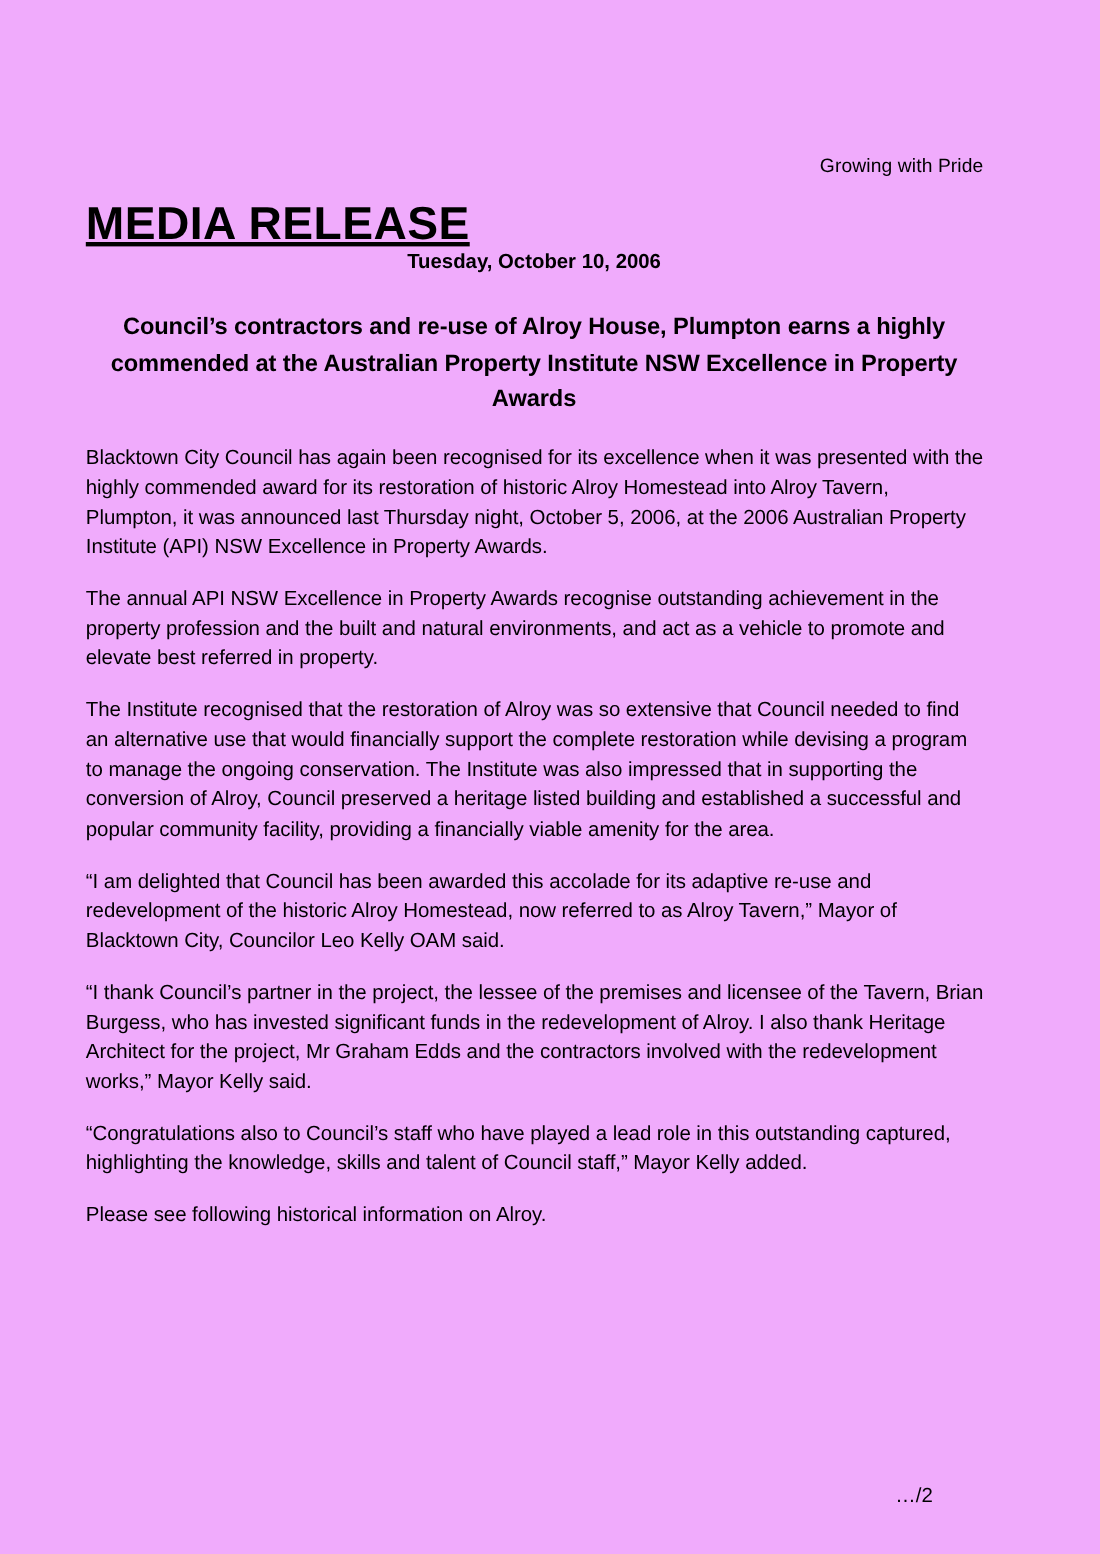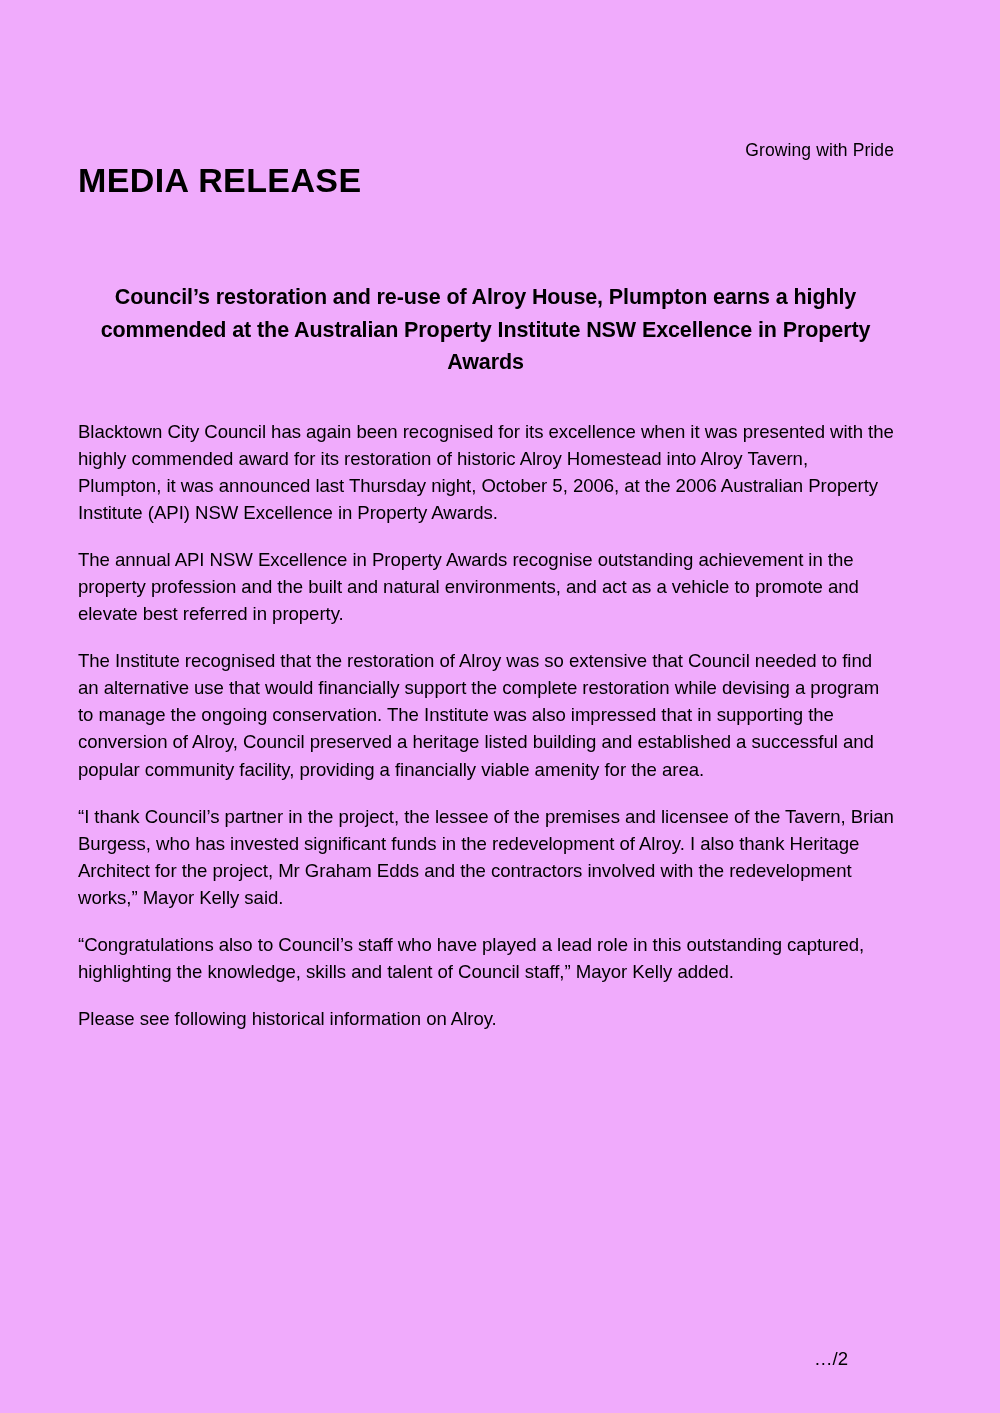--- a/index.html
+++ b/index.html
@@ -23,27 +23,28 @@
     position: absolute;
     top: 140px;
     right: 106px;
     font-size: 17.5px;
     line-height: 1.2;
     letter-spacing: 0.1px;
     white-space: nowrap;
   }
   .masthead {
     position: absolute;
-    top: 162px;
+    top: 180px;
     left: 78px;
-    font-size: 34px;
+    font-size: 42px;
     font-weight: bold;
     letter-spacing: 0.4px;
     line-height: 1.1;
     white-space: nowrap;
+    text-decoration: underline;
   }
   .dateline {
     position: absolute;
     top: 226px;
     left: 78px;
     width: 815px;
     text-align: center;
     font-size: 18.5px;
     font-weight: bold;
     line-height: 1.25;
@@ -54,21 +55,21 @@
     left: 78px;
     width: 815px;
     text-align: center;
     font-size: 21.5px;
     font-weight: bold;
     line-height: 1.52;
     letter-spacing: -0.1px;
   }
   .body-col {
     position: absolute;
-    top: 418px;
+    top: 402px;
     left: 78px;
     width: 818px;
   }
   .para {
     font-size: 18.6px;
     line-height: 1.455;
     margin: 0 0 20px 0;
     letter-spacing: -0.05px;
     text-align: left;
   }
@@ -87,27 +88,29 @@
 </style>
 </head>
 <body>
 
 <div class="page">
 
   <div class="tagline">Growing with Pride</div>
 
   <div class="masthead">MEDIA RELEASE</div>
 
+  <div class="dateline">Tuesday, October 10, 2006</div>
 
-  <div class="headline">Council’s restoration and re-use of Alroy House, Plumpton earns a highly commended at the Australian Property Institute NSW Excellence in Property Awards</div>
+  <div class="headline">Council’s contractors and re-use of Alroy House, Plumpton earns a highly commended at the Australian Property Institute NSW Excellence in Property Awards</div>
 
   <div class="body-col">
     <p class="para">Blacktown City Council has again been recognised for its excellence when it was presented with the highly commended award for its restoration of historic Alroy Homestead into Alroy Tavern, Plumpton, it was announced last Thursday night, October 5, 2006, at the 2006 Australian Property Institute (API) NSW Excellence in Property Awards.</p>
     <p class="para">The annual API NSW Excellence in Property Awards recognise outstanding achievement in the property profession and the built and natural environments, and act as a vehicle to promote and elevate best referred in property.</p>
     <p class="para">The Institute recognised that the restoration of Alroy was so extensive that Council needed to find an alternative use that would financially support the complete restoration while devising a program to manage the ongoing conservation. The Institute was also impressed that in supporting the conversion of Alroy, Council preserved a heritage listed building and established a successful and popular community facility, providing a financially viable amenity for the area.</p>
+    <p class="para">“I am delighted that Council has been awarded this accolade for its adaptive re-use and redevelopment of the historic Alroy Homestead, now referred to as Alroy Tavern,” Mayor of Blacktown City, Councilor Leo Kelly OAM said.</p>
     <p class="para">“I thank Council’s partner in the project, the lessee of the premises and licensee of the Tavern, Brian Burgess, who has invested significant funds in the redevelopment of Alroy. I also thank Heritage Architect for the project, Mr Graham Edds and the contractors involved with the redevelopment works,” Mayor Kelly said.</p>
     <p class="para">“Congratulations also to Council’s staff who have played a lead role in this outstanding captured, highlighting the knowledge, skills and talent of Council staff,” Mayor Kelly added.</p>
     <p class="para">Please see following historical information on Alroy.</p>
   </div>
 
   <div class="contd">…/2</div>
 
 </div>
 
 </body></html>

